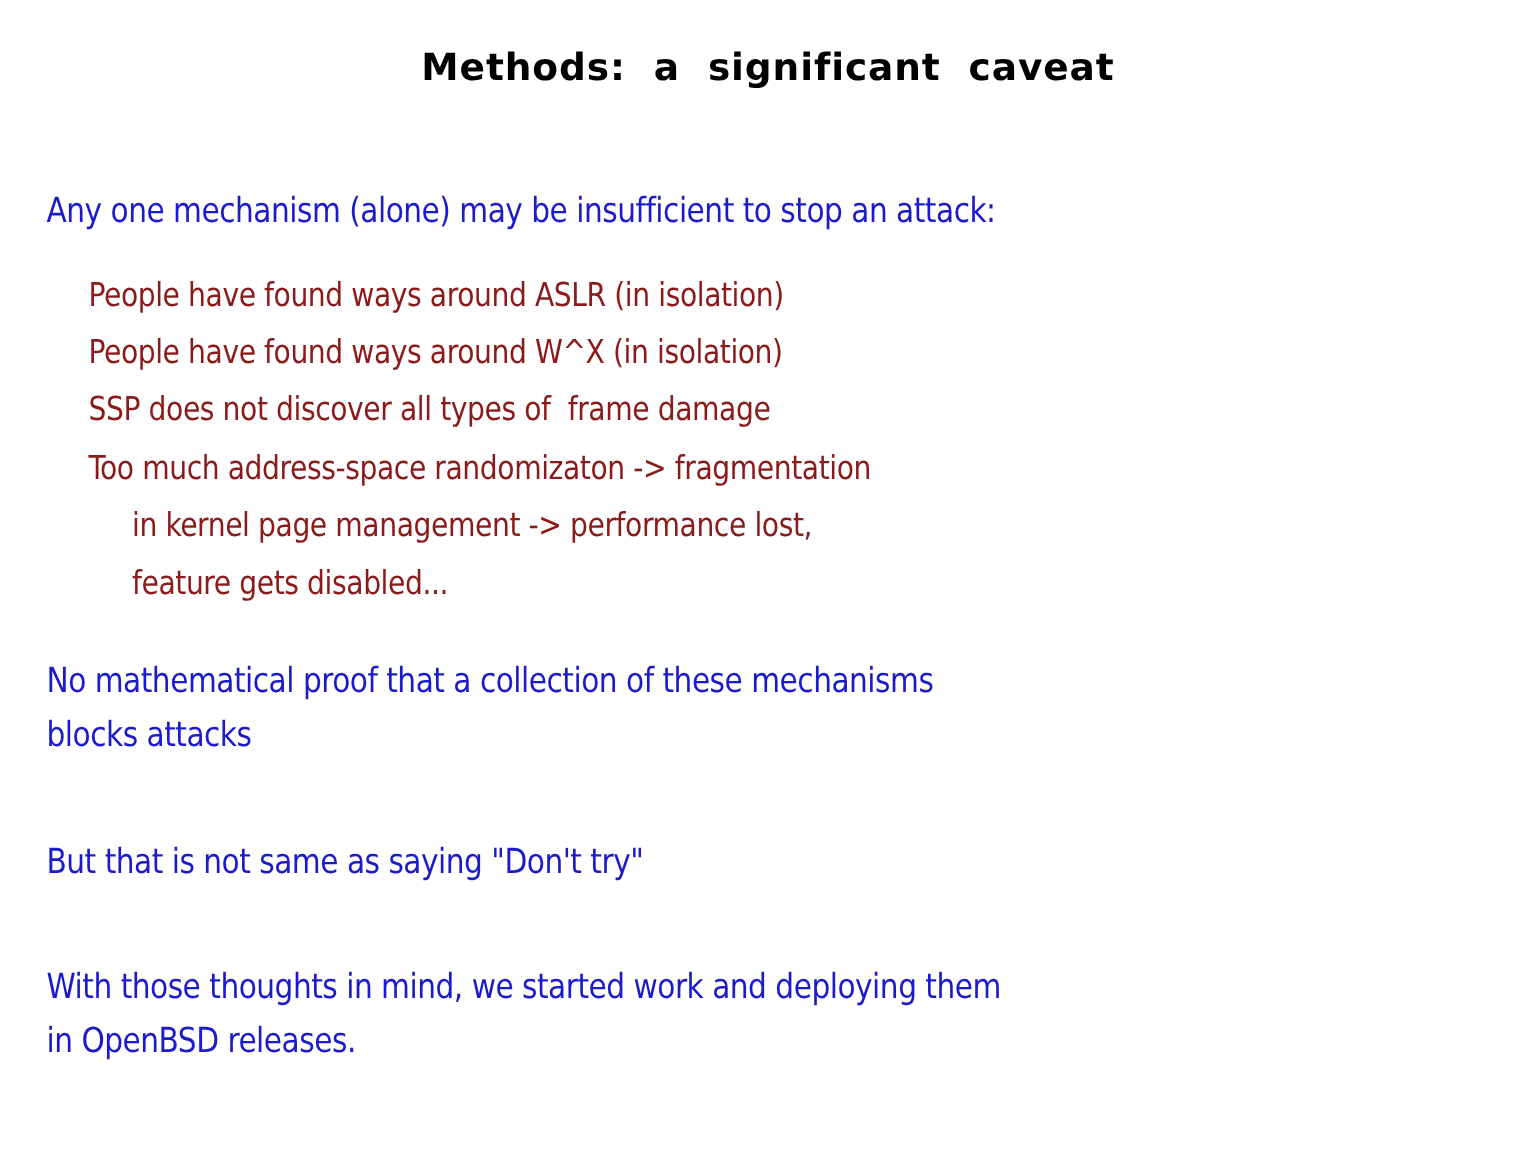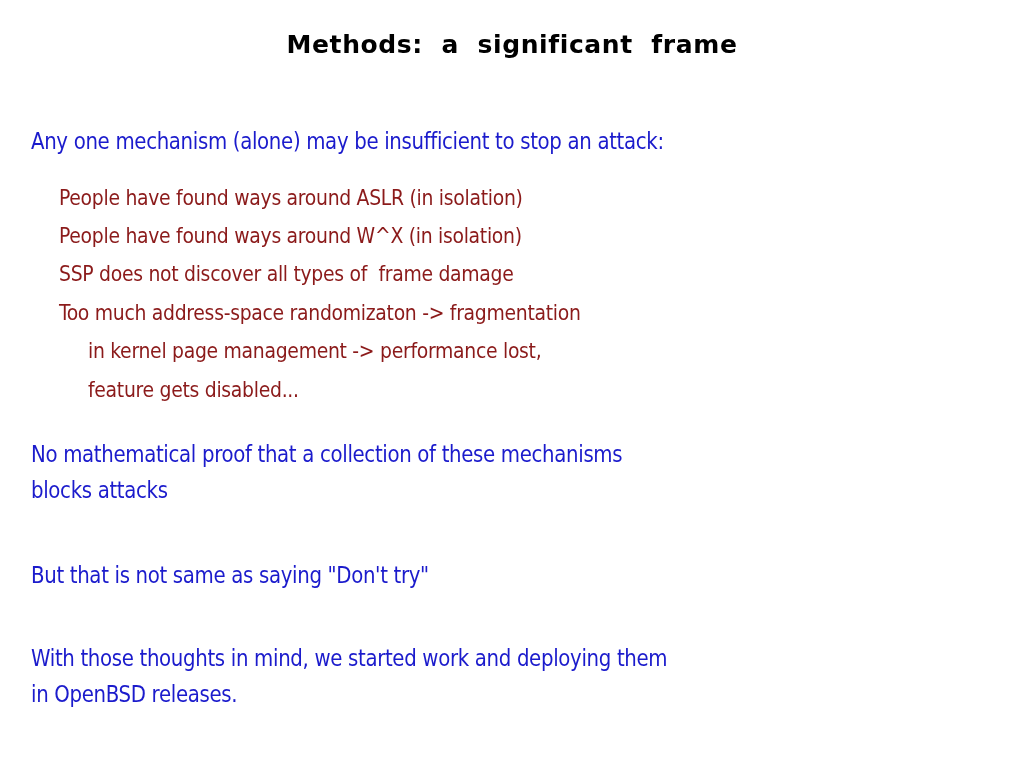--- a/index.html
+++ b/index.html
@@ -62,21 +62,21 @@
     letter-spacing: -0.3px;
     transform: scaleX(0.95);
     transform-origin: left center;
   }
 </style>
 </head>
 <body>
 
 <div class="slide">
 
-  <div class="slide-title">Methods:  a  significant  frame</div>
+  <div class="slide-title">Methods:  a  significant  caveat</div>
 
   <div class="text-line blue-line" style="left:31px; top:128px;">Any one mechanism (alone) may be insufficient to stop an attack:</div>
 
   <div class="text-line red-line" style="left:59px; top:185px;">People have found ways around ASLR (in isolation)</div>
 
   <div class="text-line red-line" style="left:59px; top:223px;">People have found ways around W^X (in isolation)</div>
 
   <div class="text-line red-line" style="left:59px; top:261px;">SSP does not discover all types of  frame damage</div>
 
   <div class="text-line red-line" style="left:59px; top:300px;">Too much address-space randomizaton -&gt; fragmentation</div>

